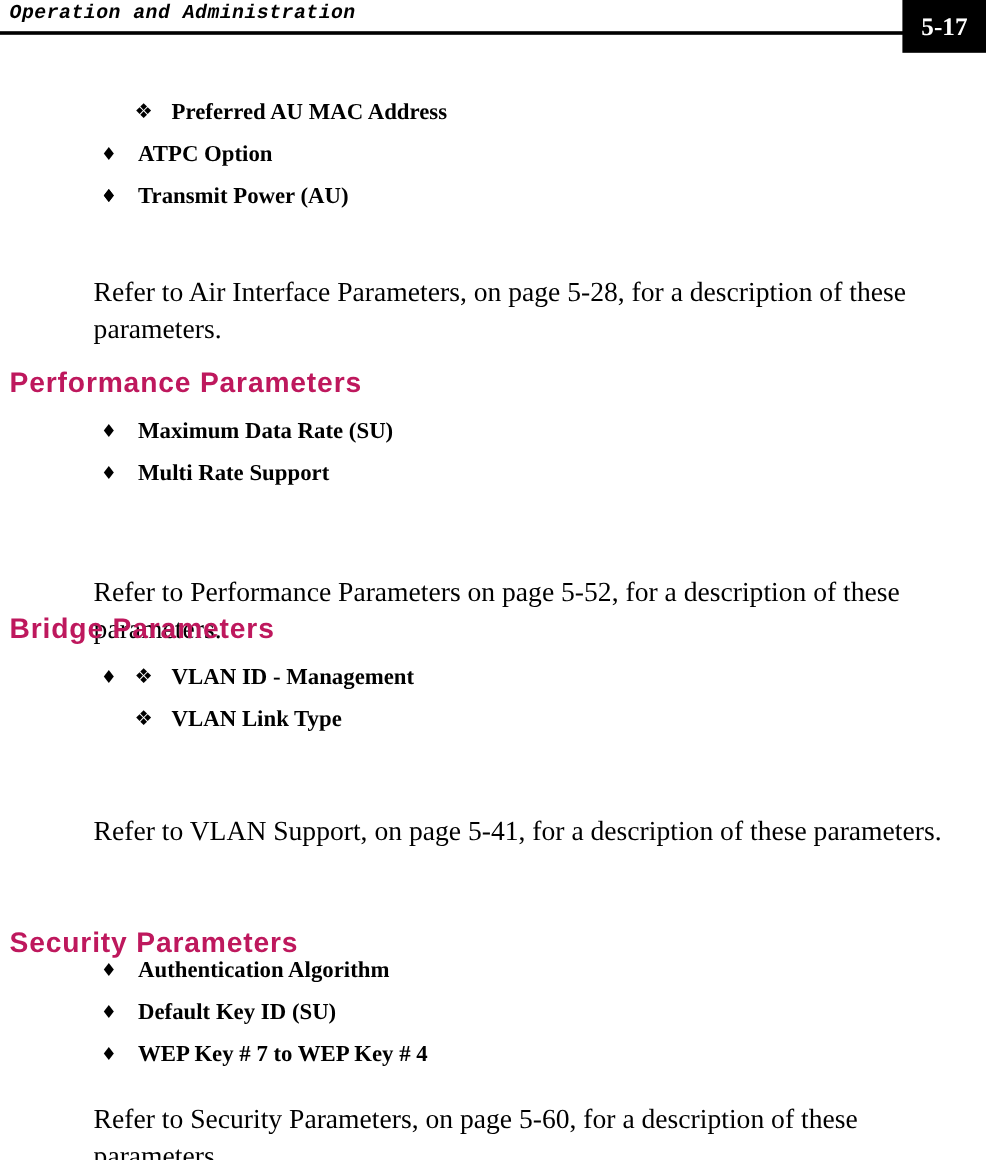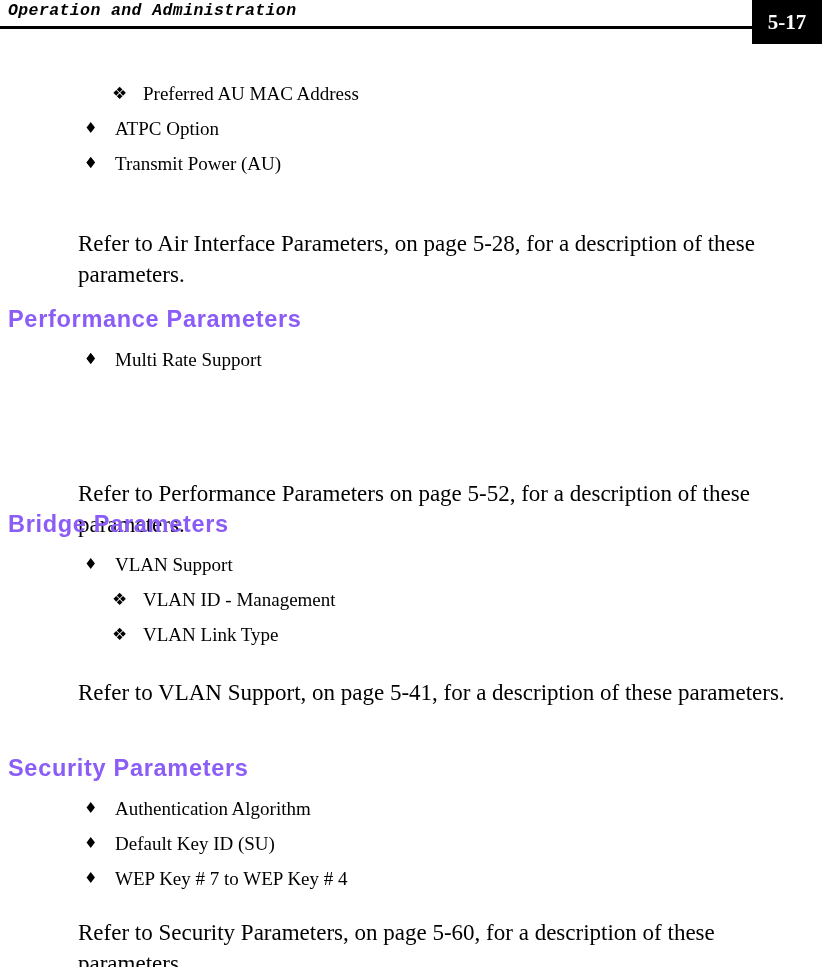--- a/index.html
+++ b/index.html
@@ -65,21 +65,21 @@
     padding: 0;
   }
 
   h2.section-heading {
     margin: 0;
     padding: 0;
     font-family: "Liberation Sans", "DejaVu Sans", sans-serif;
     font-weight: bold;
     font-size: 23.5px;
     letter-spacing: 0.7px;
-    color: #8b5cf6;
+    color: #be185d;
     line-height: 1;
   }
 
   .para {
     font-size: 23px;
     line-height: 30.5px;
     color: #000000;
     margin: 0;
     padding: 0;
     max-width: 712px;
@@ -97,20 +97,21 @@
     color: #000000;
   }
   .bullet-mark {
     position: absolute;
     display: inline-block;
     text-align: left;
     line-height: 35px;
   }
   .bullet-label {
     display: inline-block;
+    font-weight: bold;
   }
 
   
   li.lvl1 { padding-left: 115px; }
   li.lvl1 > .bullet-mark {
     left: 84px;
     font-size: 15px;
     font-family: "DejaVu Sans", sans-serif;
   }
   
@@ -160,52 +161,52 @@
   </div>
 
   <p class="para blk indent" style="top:183px;">Refer to Air Interface Parameters, on page 5-28, for a description of these parameters.</p>
 
   <h2 class="section-heading blk heading" style="top:262px;">Performance Parameters</h2>
 
   <div class="blk" style="top:296px;">
     <ul class="bullets">
       <li class="lvl1">
         <span class="bullet-mark">♦</span>
+        <span class="bullet-label">Maximum Data Rate (SU)</span>
       </li>
       <li class="lvl1">
         <span class="bullet-mark">♦</span>
         <span class="bullet-label">Multi Rate Support</span>
       </li>
     </ul>
   </div>
 
   <p class="para blk indent" style="top:389px;margin-top:44px;">Refer to Performance Parameters on page 5-52, for a description of these parameters.</p>
 
   <h2 class="section-heading blk heading" style="top:467px;">Bridge Parameters</h2>
 
   <div class="blk" style="top:501px;">
     <ul class="bullets">
       <li class="lvl1">
         <span class="bullet-mark">♦</span>
-        <span class="bullet-label">VLAN Support</span>
       </li>
       <li class="lvl2">
         <span class="bullet-mark">❖</span>
         <span class="bullet-label">VLAN ID - Management</span>
       </li>
       <li class="lvl2">
         <span class="bullet-mark">❖</span>
         <span class="bullet-label">VLAN Link Type</span>
       </li>
     </ul>
   </div>
 
   <p class="para blk indent" style="top:632px;">Refer to VLAN Support, on page 5-41, for a description of these parameters.</p>
 
-  <h2 class="section-heading blk heading" style="top:711px;">Security Parameters</h2>
+  <h2 class="section-heading blk heading" style="top:728px;">Security Parameters</h2>
 
   <div class="blk" style="top:745px;">
     <ul class="bullets">
       <li class="lvl1">
         <span class="bullet-mark">♦</span>
         <span class="bullet-label">Authentication Algorithm</span>
       </li>
       <li class="lvl1">
         <span class="bullet-mark">♦</span>
         <span class="bullet-label">Default Key ID (SU)</span>

